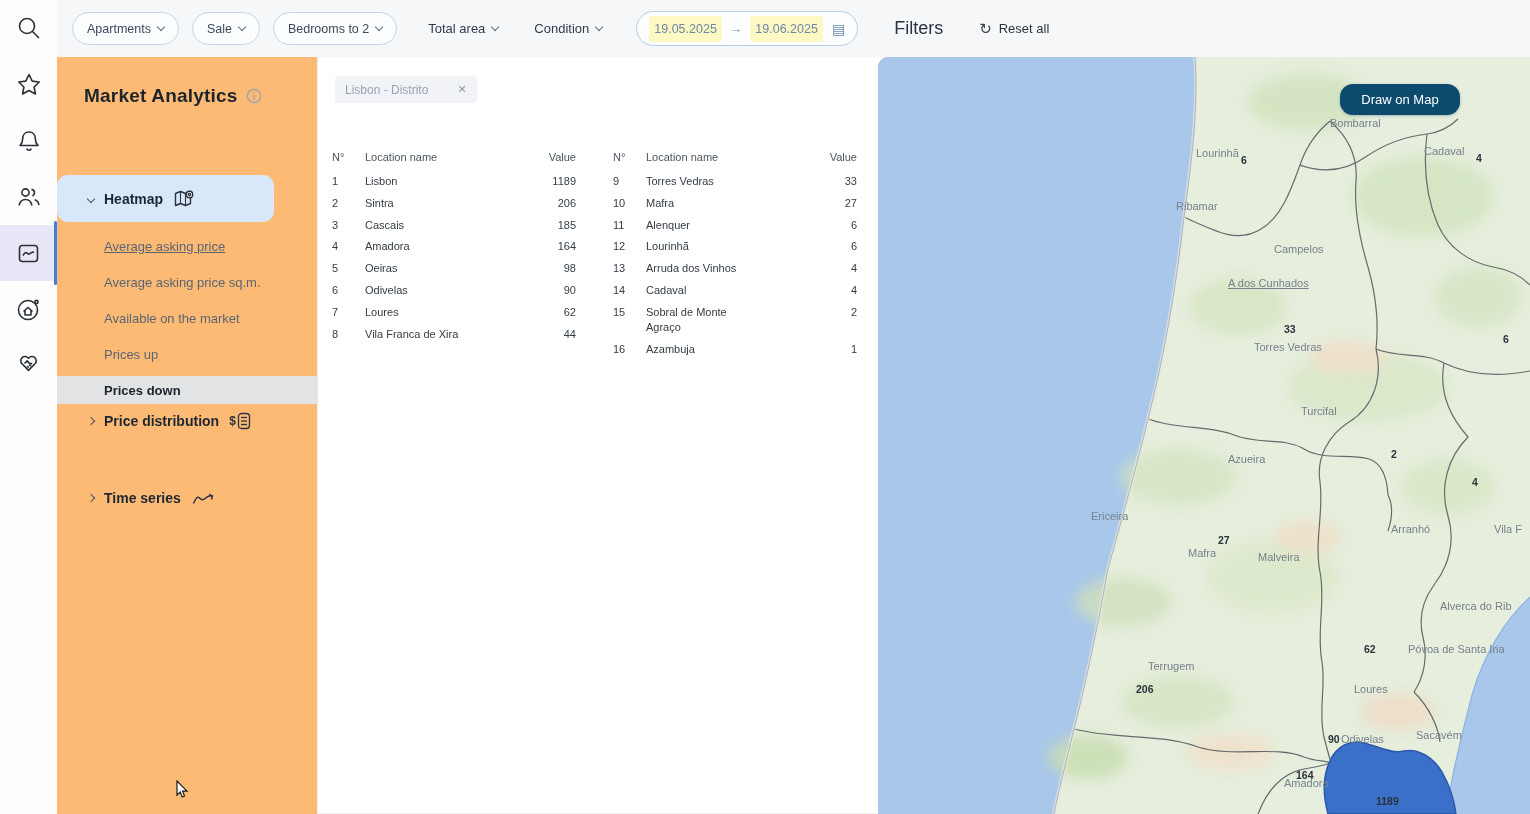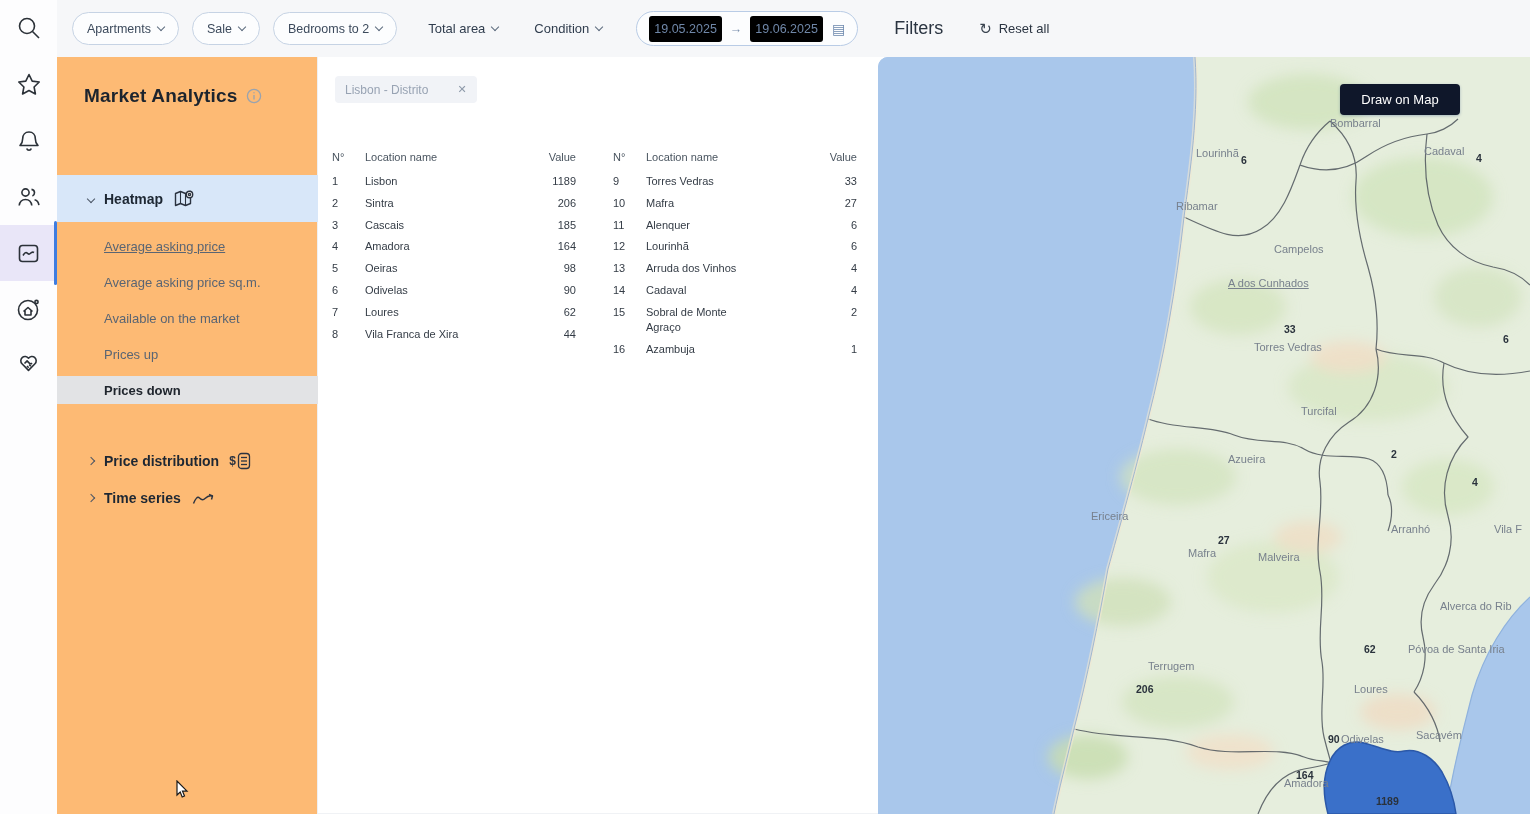--- a/index.html
+++ b/index.html
@@ -13,32 +13,32 @@
   .rail-item.sel { background:#e9e6f8; }
   .rail-item.sel::after { content:""; position:absolute; right:0; top:-4px; width:3px; height:64px; background:#3f7de0; border-radius:2px; }
 
   
   .topbar { position:absolute; left:57px; top:0; width:1473px; height:57px; background:#f6f7f9; display:flex; align-items:center; z-index:4; }
   .pill { display:flex; align-items:center; height:33px; border:1.4px solid #c6d3e4; border-radius:17px; background:#fcfdfe; padding:0 14px; margin-right:13px; font-size:12.5px; color:#3c4a5c; cursor:pointer; white-space:nowrap; }
   .select-plain { display:flex; align-items:center; font-size:13px; color:#2f3c4d; margin:0 18px; cursor:pointer; white-space:nowrap; }
   .chev { display:inline-block; width:6px; height:6px; border-right:1.5px solid #5c6a7d; border-bottom:1.5px solid #5c6a7d; transform:rotate(45deg); margin-left:7px; margin-top:-3px; }
   .chev.r { transform:rotate(-45deg); margin-top:0; }
   .date-pill { display:flex; align-items:center; height:35px; border:1.6px solid #b9cce6; border-radius:18px; background:#fcfdfe; padding:0 12px; margin-left:16px; font-size:12.5px; color:#6f87a8; cursor:pointer; }
-  .date-val { background:#000000; border-radius:3px; padding:6px 5px; }
+  .date-val { background:#fef9c3; border-radius:3px; padding:6px 5px; }
   .date-arrow { margin:0 8px; color:#7a90ad; }
   .cal-icon { margin-left:9px; font-size:14px; color:#6b87ad; }
   .filters-label { font-size:18px; color:#2a3441; margin-left:36px; cursor:pointer; }
   .reset { display:flex; align-items:center; font-size:13px; color:#2a3441; margin-left:36px; cursor:pointer; }
   .reset-icon { font-size:15px; margin-right:7px; color:#3a4450; }
 
   
   .sidebar { position:absolute; left:57px; top:57px; width:261px; height:757px; background:#fdba74; border-right:1px solid #eef0f3; z-index:3; }
   .sb-title { position:absolute; left:27px; top:28px; font-size:19px; font-weight:bold; color:#1c242e; letter-spacing:.2px; display:flex; align-items:center; }
   .info-ic { margin-left:8px; display:inline-flex; }
-  .sec-head { position:absolute; left:0; width:261px; height:47px; display:flex; align-items:center; padding-left:31px; cursor:pointer; font-size:14px; font-weight:bold; color:#1d2733; }
+  .sec-head { position:absolute; left:0; width:217px; height:47px; display:flex; align-items:center; padding-left:31px; cursor:pointer; font-size:14px; font-weight:bold; color:#1d2733;border-radius:11px; }
   .sec-head.hl { background:#d8e7f9; }
   .sec-head .chev { margin:0 10px 0 0; border-color:#4a5564; }
   .sec-head .sec-ic { margin-left:10px; display:inline-flex; align-items:center; }
   .side-sub { position:absolute; left:0; width:261px; height:28px; display:flex; align-items:center; padding-left:47px; font-size:13px; color:#5a6573; cursor:pointer; }
   .side-sub.sel { background:#e2e3e5; color:#20262e; font-weight:bold; }
   .dollar { font-size:12px; font-weight:bold; color:#2b3340; margin-right:1px; }
 
   
   .content { position:absolute; left:318px; top:57px; width:560px; height:757px; background:#ffffff; z-index:2; border-bottom:1px solid #f0f2f5; }
   .chip { position:absolute; left:17px; top:19px; height:27px; display:flex; align-items:center; background:#f1f3f7; border-radius:4px; padding:0 10px; font-size:12px; color:#98a3b3; cursor:pointer;gap:20px; }
@@ -50,21 +50,21 @@
   .c-num { width:33px; flex:none; }
   .c-name { width:127px; flex:none; padding-right:10px; }
   .c-name .inner { display:inline-block; max-width:96px; }
   .c-val { flex:1; text-align:right; padding-right:2px; }
 
   
   .map { position:absolute; left:878px; top:57px; width:652px; height:757px; background:#a9c7eb; border-radius:10px 0 0 0; overflow:hidden; cursor:grab; z-index:1; }
   .map svg.base { position:absolute; left:0; top:0; }
   .m-place { position:absolute; font-size:11px; color:#78818d; white-space:nowrap; pointer-events:none; }
   .m-val { position:absolute; font-size:10.5px; font-weight:bold; color:#2a323c; white-space:nowrap; pointer-events:none; }
-  .draw-btn { position:absolute; left:462px; top:27px; width:120px; height:31px; background:#0f172a; color:#fff; font-size:13px; border:none; border-radius:4px; cursor:pointer; font-family:"Liberation Sans", sans-serif; box-shadow:0 1px 3px rgba(20,60,120,.3); }
+  .draw-btn { position:absolute; left:462px; top:27px; width:120px; height:31px; background:#0c4a6e; color:#fff; font-size:13px; border:none; border-radius:13px; cursor:pointer; font-family:"Liberation Sans", sans-serif; box-shadow:0 1px 3px rgba(20,60,120,.3); }
 
   .cursor { position:absolute; left:118px; top:723px; z-index:50; pointer-events:none; }
 </style>
 </head>
 <body>
 
 <div class="app">
 
   <nav class="rail">
     <div class="rail-item" style="top:0">
@@ -174,21 +174,21 @@
       </span>
     </div>
     <div id="heatmap-items">
         <div class="side-sub" style="top: 175px; text-decoration: underline;">Average asking price</div>
         <div class="side-sub" style="top: 211px;">Average asking price sq.m.</div>
         <div class="side-sub" style="top: 247px;">Available on the market</div>
         <div class="side-sub" style="top: 283px;">Prices up</div>
         <div class="side-sub sel" style="top: 319px;">Prices down</div>
       </div>
 
-    <div class="sec-head" style="top:380px">
+    <div class="sec-head" style="top:340px">
       <i class="chev r"></i>
       <span>Price distribution</span>
       <span class="sec-ic">
         <span class="dollar">$</span>
         <svg width="14" height="18" viewBox="0 0 14 18" fill="none" stroke="#2b3340" stroke-width="1.3">
             <rect x="1.5" y="1.5" width="11" height="15" rx="3"></rect>
             <line x1="4" y1="5.5" x2="10" y2="5.5"></line>
             <line x1="4" y1="9" x2="10" y2="9"></line>
             <line x1="4" y1="12.5" x2="10" y2="12.5"></line>
           </svg>

